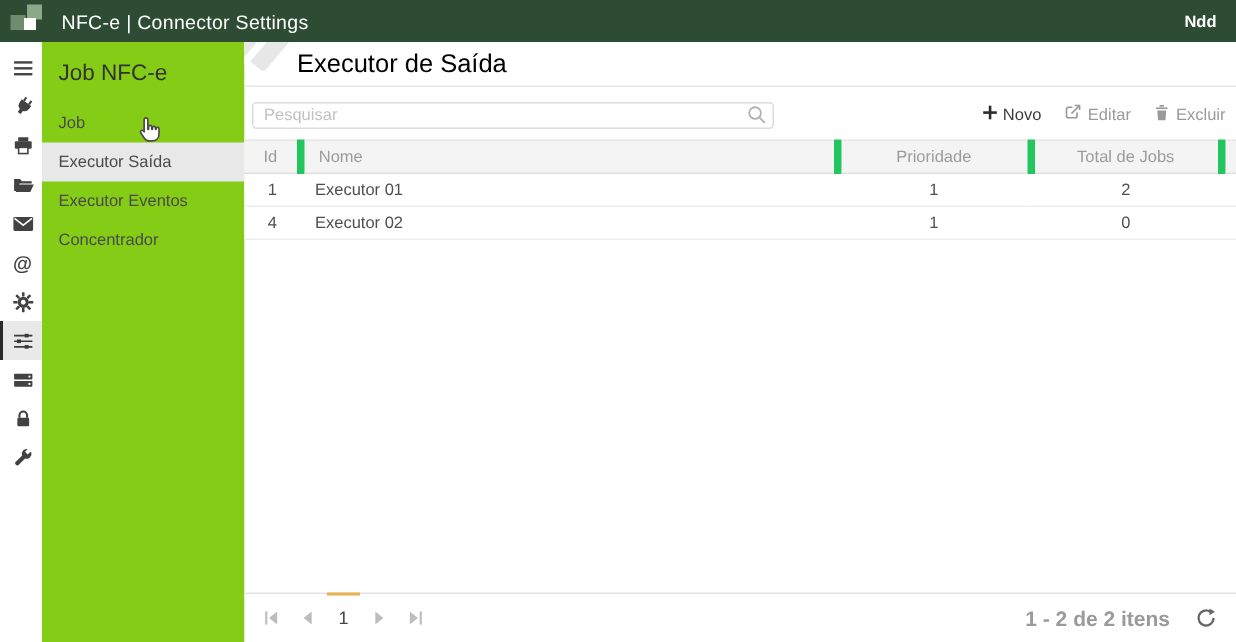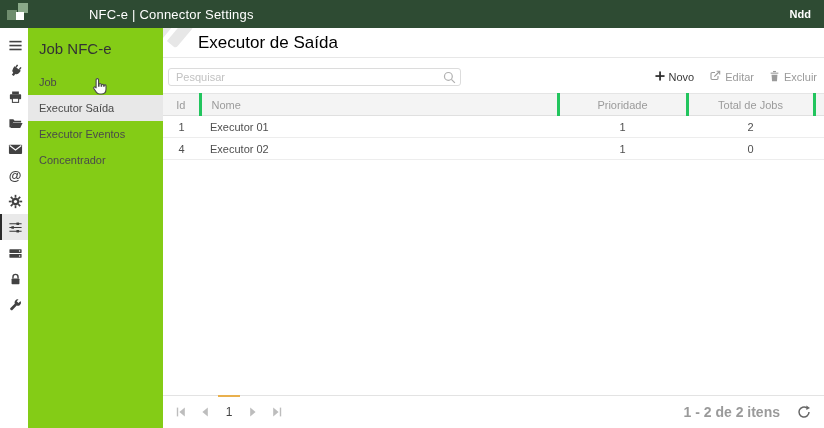--- a/index.html
+++ b/index.html
@@ -1,20 +1,20 @@
 <!DOCTYPE html>
 <html><head>
 <meta charset="utf-8">
 <style>
   * { box-sizing: border-box; }
   html,body { margin:0; padding:0; width:824px; height:428px; overflow:hidden;
     font-family:"Liberation Sans", sans-serif; background:#fff; }
 
   
-  .topbar { height:28px; background:#2e4b33; display:flex; align-items:center; color:#fff;gap:48px; }
+  .topbar { height:28px; background:#2e4b33; display:flex; align-items:center; color:#fff; }
   .logo { position:relative; width:27px; height:22px; margin-left:7px; flex:0 0 auto; }
   .logo .sq { position:absolute; }
   .sq1 { left:0; top:7px; width:10px; height:10px; background:#6f8d6e; }
   .sq2 { left:11px; top:0; width:10px; height:10px; background:#8aa989; }
   .sq3 { left:9px; top:9px; width:8px; height:8px; background:#ffffff; }
   .app-title { font-size:13px; margin-left:7px; letter-spacing:.2px; }
   .topbar-right { margin-left:auto; display:flex; align-items:center; gap:7px; margin-right:13px; cursor:pointer;flex-direction:column; }
   .user-name { font-size:11px; font-weight:bold; }
 
   
@@ -33,35 +33,35 @@
   .side-item.selected { background:#e8e8e8; }
 
   
   .main { flex:1; display:flex; flex-direction:column; background:#fff; min-width:0; }
   .title-bar { height:30px; flex:0 0 auto; border-bottom:1px solid #e7e7e7;
     position:relative; display:flex; align-items:center; overflow:hidden; }
   .watermark { position:absolute; left:-8px; top:-9px; width:46px; height:42px; }
   .page-title { font-size:17px; color:#000000; margin-left:35px; position:relative; }
 
   .toolbar { display:flex; align-items:center; margin:9px 7px 0 5px; flex:0 0 auto; }
-  .search-box { position:relative; width:293px; }
+  .search-box { position:relative; width:348px; }
   .search-input { width:100%; height:18px; border:1px solid #dcdcdc; border-radius:3px;
     font-size:11px; color:#555; padding:0 22px 0 7px; outline:none; font-family:inherit; }
   .search-input::placeholder { color:#c2c2c2; }
   .search-icon { position:absolute; right:5px; top:3px; }
   .toolbar-buttons { margin-left:auto; display:flex; align-items:center; gap:15px; }
   .tb-btn { display:flex; align-items:center; gap:4px; font-size:11px; color:#9a9a9a; cursor:pointer; }
   .tb-btn.primary { color:#3a3a3a; }
 
   
   .grid { margin-top:7px; flex:0 0 auto; }
   table { width:100%; border-collapse:collapse; table-layout:fixed; font-size:11px; }
   thead th { background:#f4f4f4; color:#9b9b9b; font-weight:normal; height:22px;
     border-top:1px solid #e5e5e5; border-bottom:1px solid #e0e0e0;
-    border-right:3px solid #22c55e; text-align:center; }
+    border-right:5px solid #22c55e; text-align:center; }
   thead th:last-child { border-right:none; }
   thead th.col-nome, tbody td.col-nome { text-align:left; padding-left:10px; }
   tbody td { height:22px; color:#4f4f4f; border-bottom:1px solid #ededed; text-align:center;
     background:#fff; }
   tbody tr { cursor:pointer; }
 
   
   .pager { margin-top:auto; height:33px; flex:0 0 auto; border-top:1px solid #e3e3e3;
     display:flex; align-items:center; padding:0 13px 0 6px; position:relative; }
   .pg-btn { width:24px; height:33px; display:flex; align-items:center; justify-content:center; cursor:pointer; }

